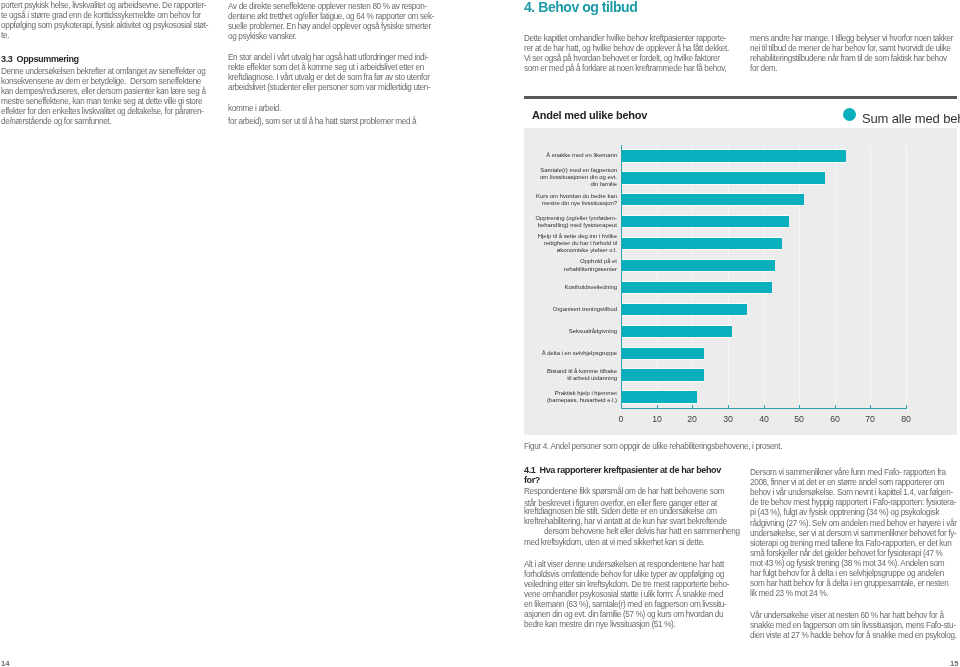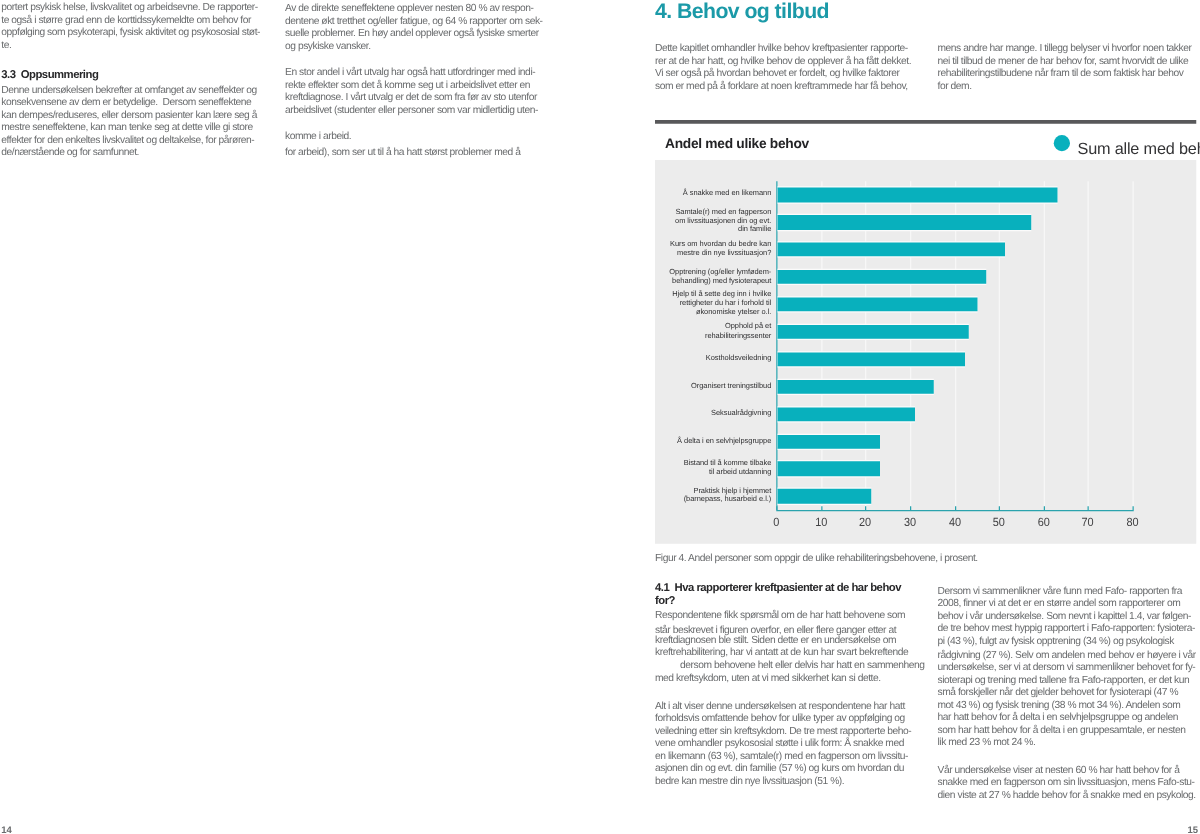--- a/index.html
+++ b/index.html
@@ -1,21 +1,21 @@
 <!DOCTYPE html>
 <html><head>
 <meta charset="utf-8">
 <style>
   html,body{margin:0;padding:0;background:#ffffff;}
   body{width:960px;height:667px;font-family:"Liberation Sans",sans-serif;overflow:hidden;position:relative;}
   .abs{position:absolute;}
   .ln{position:absolute;white-space:pre;}
   .body-text .ln{font-size:8.2px;letter-spacing:-0.35px;color:#6a6c6e;}
   .h3{font-size:9.05px;letter-spacing:-0.4px;font-weight:bold;color:#272729;white-space:pre;}
-  .chapter-h{font-size:17px;letter-spacing:-0.45px;font-weight:bold;color:#1b9aa8;white-space:pre;}
+  .chapter-h{font-size:14px;letter-spacing:-0.45px;font-weight:bold;color:#1b9aa8;white-space:pre;}
   .fig-title{font-size:11px;letter-spacing:-0.22px;font-weight:bold;color:#232325;white-space:pre;}
   .fig-caption{font-size:8.2px;letter-spacing:-0.35px;color:#6a6c6e;}
   .pagenum{font-size:7.6px;color:#6a6c6e;font-weight:bold;}
   .rule{background:#58585a;}
   .chartbox{background:#ececec;}
   .bar{background:#08b0bd;position:absolute;}
   .ylabel{position:absolute;font-size:5.95px;letter-spacing:-0.02px;color:#2e2e30;text-align:right;white-space:pre;}
   .xtick{position:absolute;font-size:9.5px;color:#414143;text-align:center;white-space:pre;transform:scaleX(0.92);}
   .gridline{position:absolute;background:#f7f7f7;width:1px;}
   .axisline{position:absolute;background:#2aa3ad;}
@@ -166,21 +166,21 @@
       <div class="ln" style="left:0;top:0.00px;">Dersom vi sammenlikner våre funn med Fafo- rapporten fra</div>
       <div class="ln" style="left:0;top:10.10px;">2008, finner vi at det er en større andel som rapporterer om</div>
       <div class="ln" style="left:0;top:20.20px;">behov i vår undersøkelse. Som nevnt i kapittel 1.4, var følgen-</div>
       <div class="ln" style="left:0;top:30.30px;">de tre behov mest hyppig rapportert i Fafo-rapporten: fysiotera-</div>
       <div class="ln" style="left:0;top:40.40px;">pi (43 %), fulgt av fysisk opptrening (34 %) og psykologisk</div>
       <div class="ln" style="left:0;top:50.50px;">rådgivning (27 %). Selv om andelen med behov er høyere i vår</div>
       <div class="ln" style="left:0;top:60.60px;">undersøkelse, ser vi at dersom vi sammenlikner behovet for fy-</div>
       <div class="ln" style="left:0;top:70.70px;">sioterapi og trening med tallene fra Fafo-rapporten, er det kun</div>
       <div class="ln" style="left:0;top:80.80px;">små forskjeller når det gjelder behovet for fysioterapi (47 %</div>
       <div class="ln" style="left:0;top:90.90px;">mot 43 %) og fysisk trening (38 % mot 34 %). Andelen som</div>
-      <div class="ln" style="left:0;top:101.00px;">har hatt behov for å delta i en selvhjelpsgruppe og andelen</div>
+      <div class="ln" style="left:0;top:101.00px;">har fulgt behov for å delta i en selvhjelpsgruppe og andelen</div>
       <div class="ln" style="left:0;top:111.10px;">som har hatt behov for å delta i en gruppesamtale, er nesten</div>
       <div class="ln" style="left:0;top:121.20px;">lik med 23 % mot 24 %.</div>
     </div>
   <div class="abs body-text" style="left:750px;top:611px;width:205px;">
       <div class="ln" style="left:0;top:0.00px;">Vår undersøkelse viser at nesten 60 % har hatt behov for å</div>
       <div class="ln" style="left:0;top:10.10px;">snakke med en fagperson om sin livssituasjon, mens Fafo-stu-</div>
       <div class="ln" style="left:0;top:20.20px;">dien viste at 27 % hadde behov for å snakke med en psykolog.</div>
     </div>
   <div class="abs pagenum" style="left:950px;top:659px;">15</div>
 </div>

